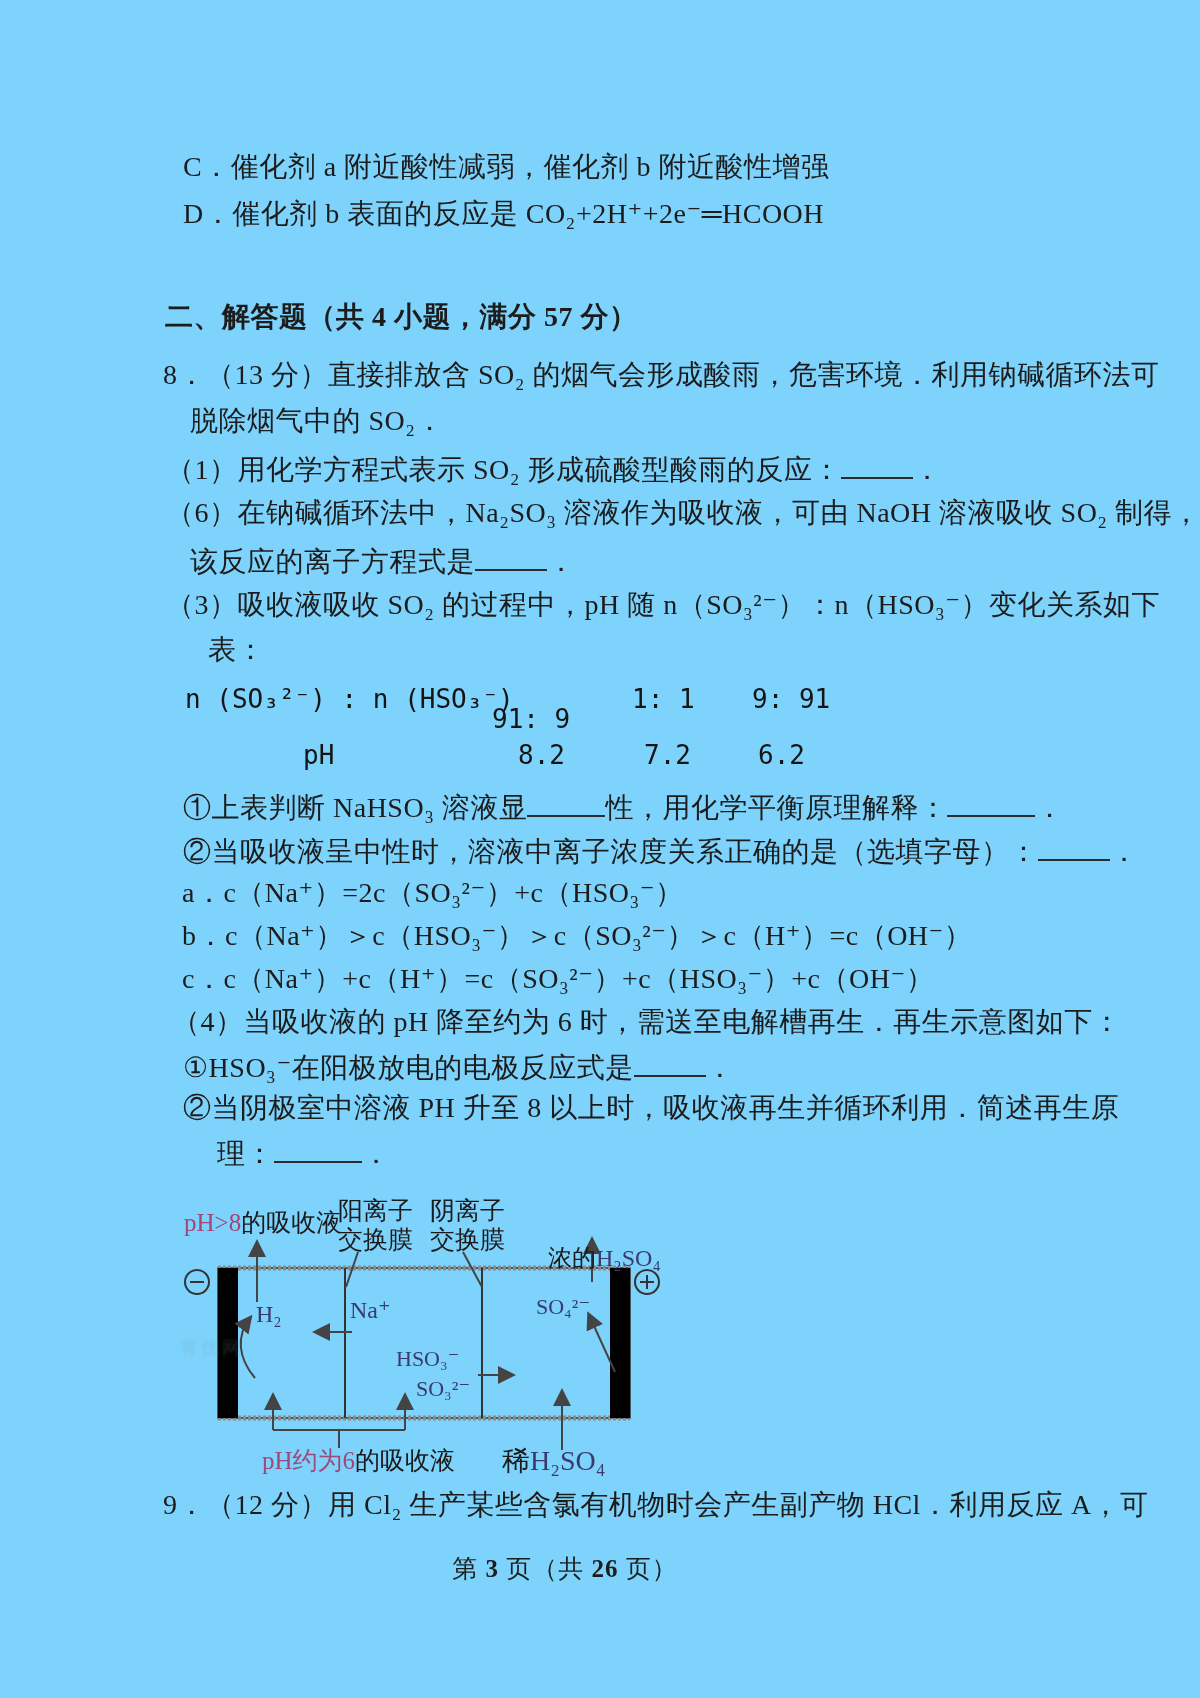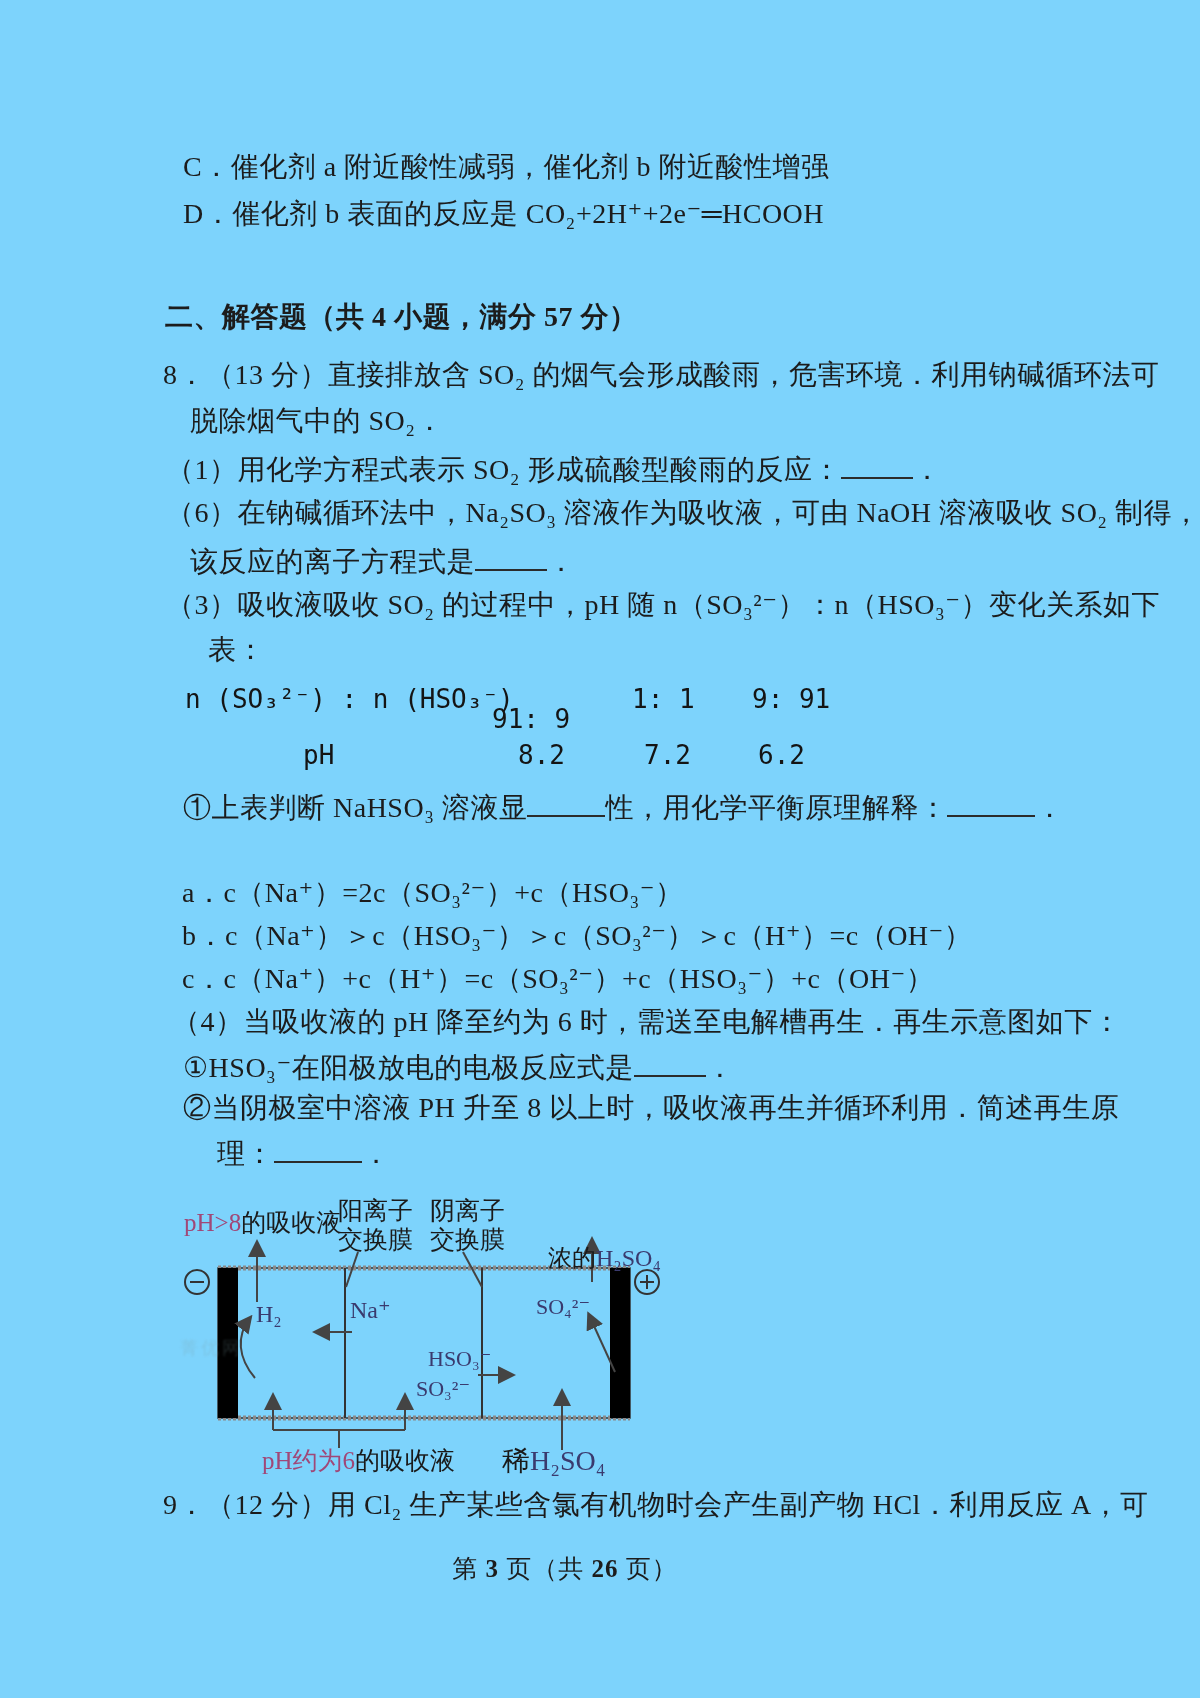--- a/index.html
+++ b/index.html
@@ -85,20 +85,23 @@
   <div class="tbl" style="left:632px;top:684px;">1: 1</div>
   <div class="tbl" style="left:752px;top:684px;">9: 91</div>
   <div class="tbl" style="left:303px;top:740px;">pH</div>
   <div class="tbl" style="left:518px;top:740px;">8.2</div>
   <div class="tbl" style="left:644px;top:740px;">7.2</div>
   <div class="tbl" style="left:758px;top:740px;">6.2</div>
 
   <div class="line" style="left:183px;top:788px;">
     <span>①上表判断 NaHSO₃ 溶液显</span><span class="blank w78"></span><span>性，用化学平衡原理解释：</span><span class="blank w88"></span><span>．</span>
   </div>
+  <div class="line" style="left:183px;top:832px;">
+    <span>②当吸收液呈中性时，溶液中离子浓度关系正确的是（选填字母）：</span><span class="blank w72"></span><span>．</span>
+  </div>
 
   <div class="line" style="left:182px;top:876px;">a．c（Na⁺）=2c（SO₃²⁻）+c（HSO₃⁻）</div>
   <div class="line" style="left:182px;top:962px;">c．c（Na⁺）+c（H⁺）=c（SO₃²⁻）+c（HSO₃⁻）+c（OH⁻）</div>
   <div class="line" style="left:182px;top:919px;">b．c（Na⁺）＞c（HSO₃⁻）＞c（SO₃²⁻）＞c（H⁺）=c（OH⁻）</div>
 
   <div class="line" style="left:172px;top:1005px;">（4）当吸收液的 pH 降至约为 6 时，需送至电解槽再生．再生示意图如下：</div>
   <div class="line" style="left:183px;top:1048px;">
     <span>①HSO₃⁻在阳极放电的电极反应式是</span><span class="blank w72"></span><span>．</span>
   </div>
   <div class="line" style="left:183px;top:1091px;">②当阴极室中溶液 PH 升至 8 以上时，吸收液再生并循环利用．简述再生原</div>
@@ -161,21 +164,21 @@
     <div class="dlabel center-lines" style="left:430px;top:1196px;">
       <div>阴离子</div>
       <div>交换膜</div>
     </div>
     <div class="dlabel" style="left:548px;top:1212px;font-size:24px;margin-top:32px;">
       <span>浓的</span><span class="formula">H₂SO₄</span>
     </div>
 
     <div class="dlabel formula" style="left:256px;top:1300px;font-size:24px;">H₂</div>
     <div class="dlabel formula" style="left:350px;top:1296px;font-size:24px;">Na⁺</div>
-    <div class="dlabel formula small" style="left:428px;top:1344px;text-align:right;">HSO₃⁻</div>
+    <div class="dlabel formula small" style="left:396px;top:1344px;text-align:right;">HSO₃⁻</div>
     <div class="dlabel formula small" style="left:416px;top:1374px;">SO₃²⁻</div>
     <div class="dlabel formula small" style="left:536px;top:1292px;">SO₄²⁻</div>
 
     <div class="dlabel" style="left:262px;top:1446px;">
       <span class="rose">pH约为6</span><span>的吸收液</span>
     </div>
     <div class="dlabel" style="left:502px;top:1446px;font-size:28px;">
       <span>稀</span><span class="formula">H₂SO₄</span>
     </div>
 

